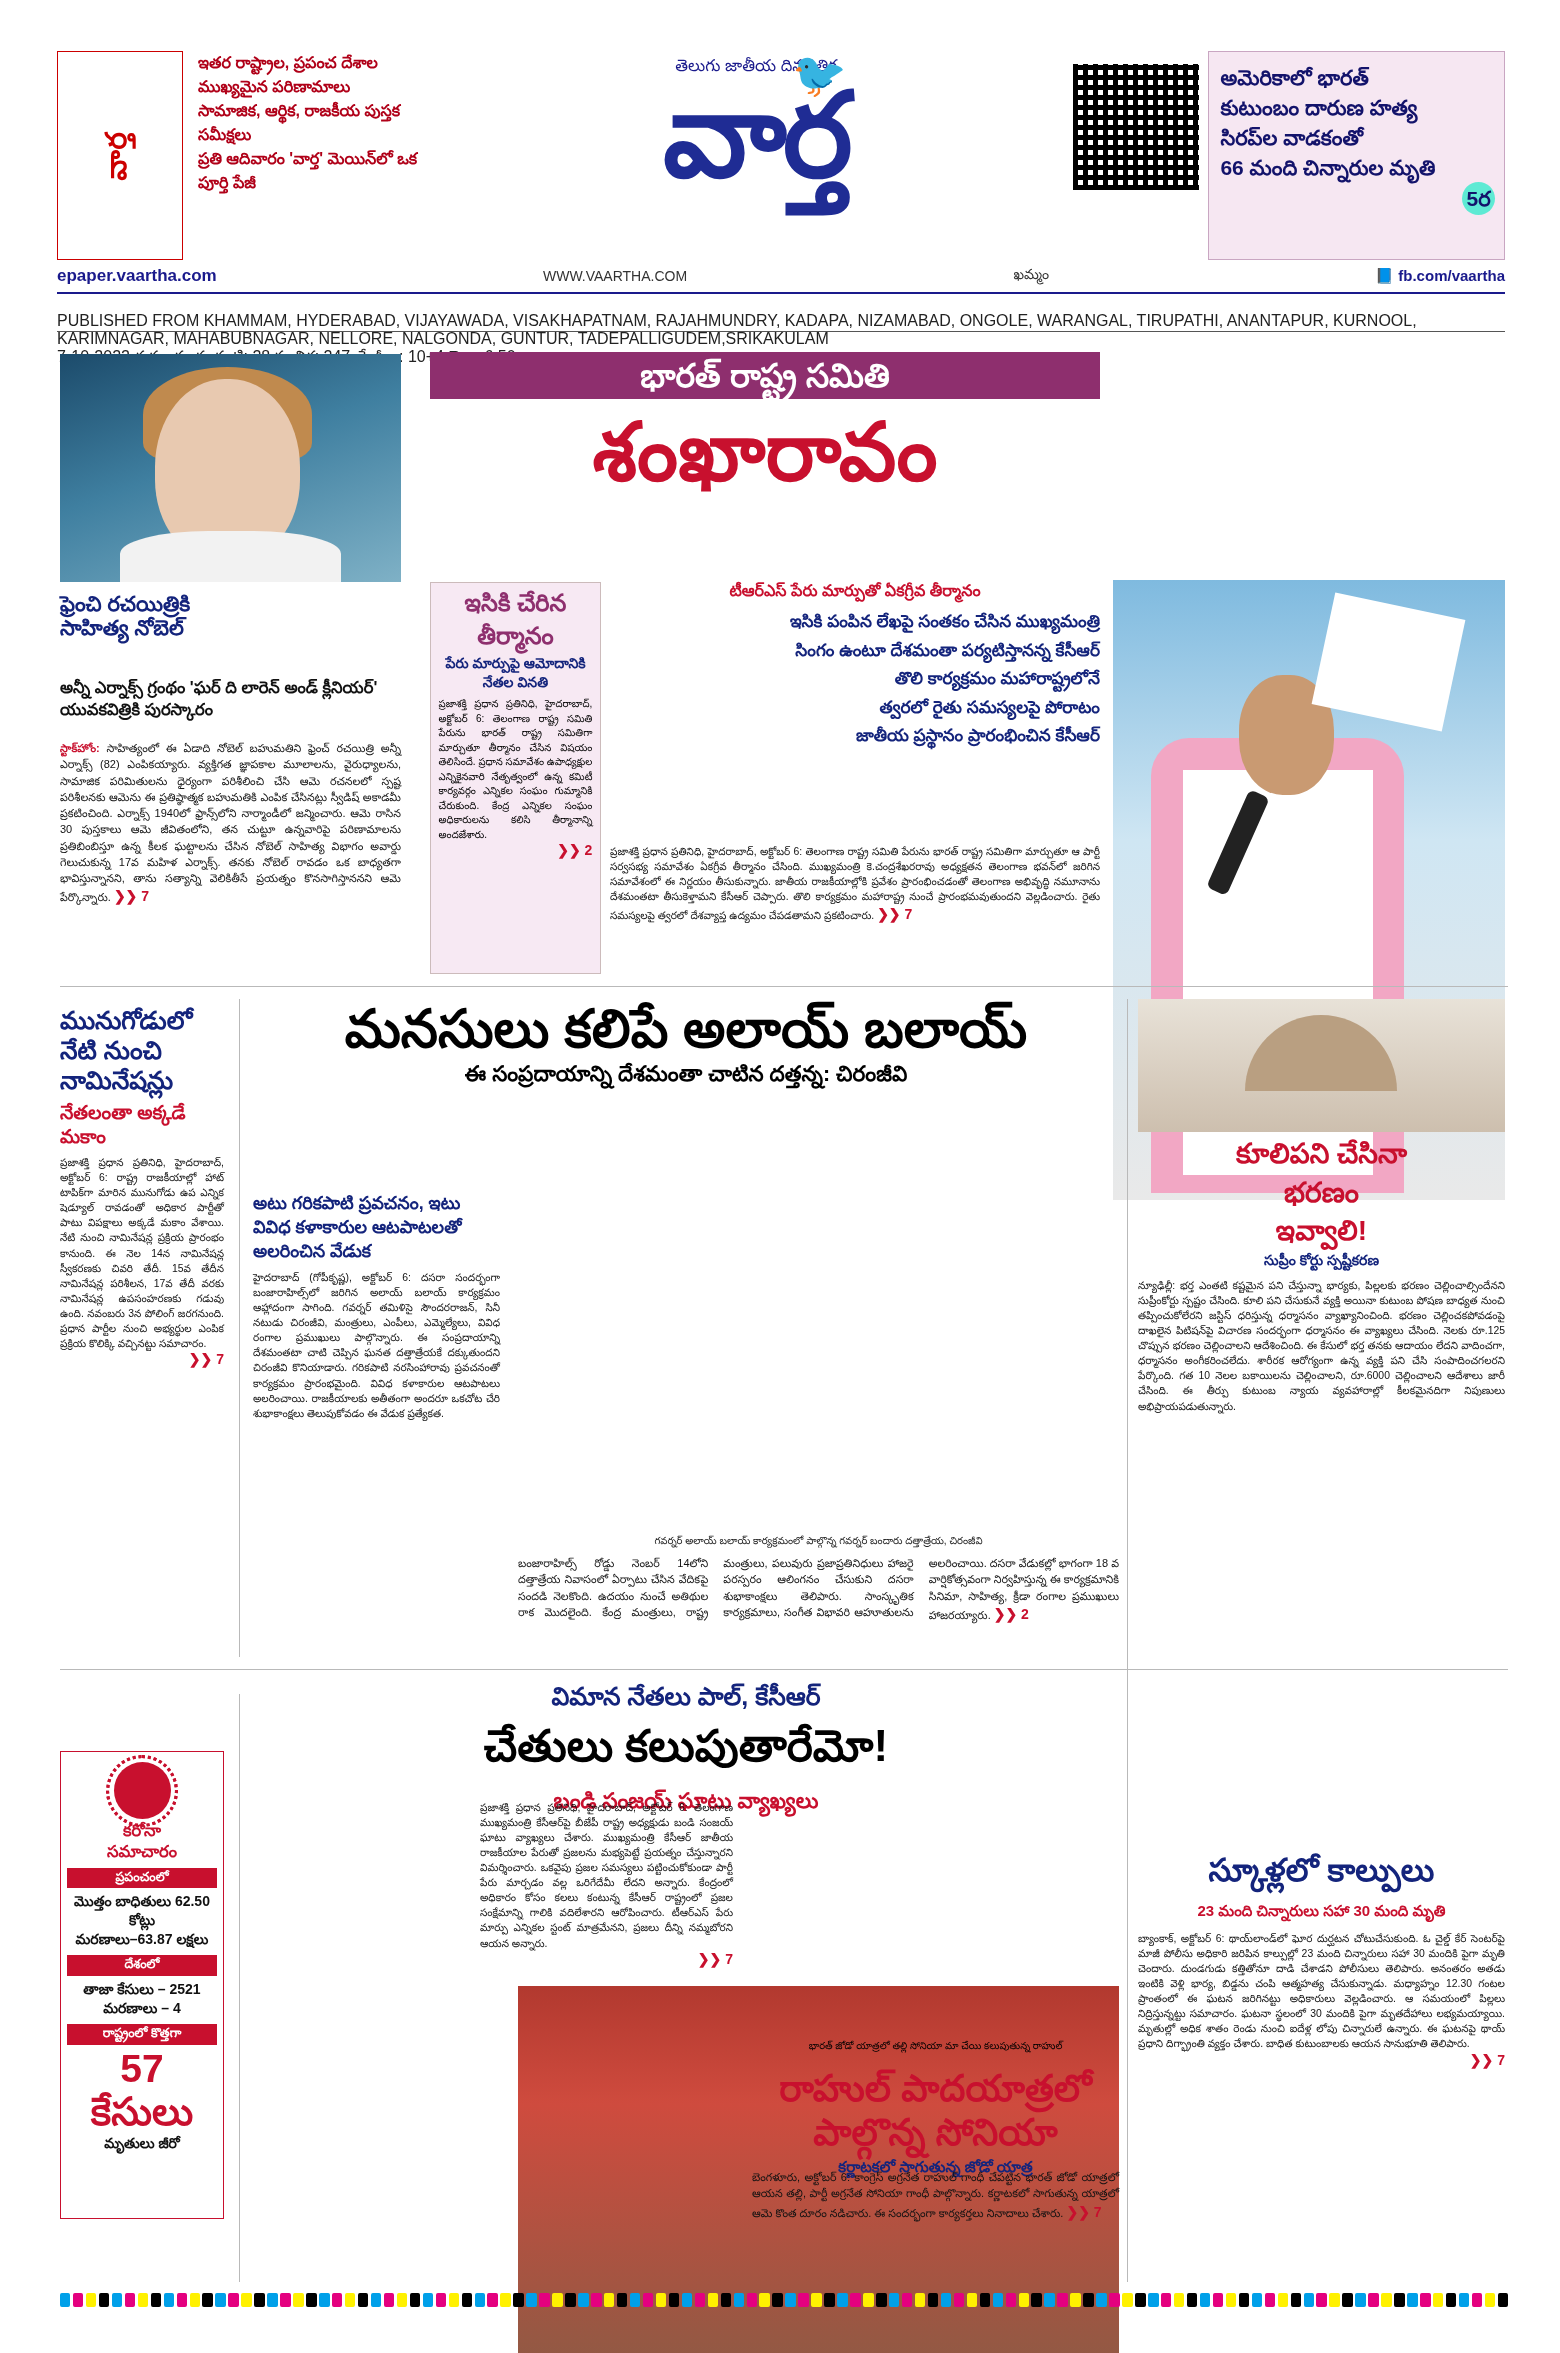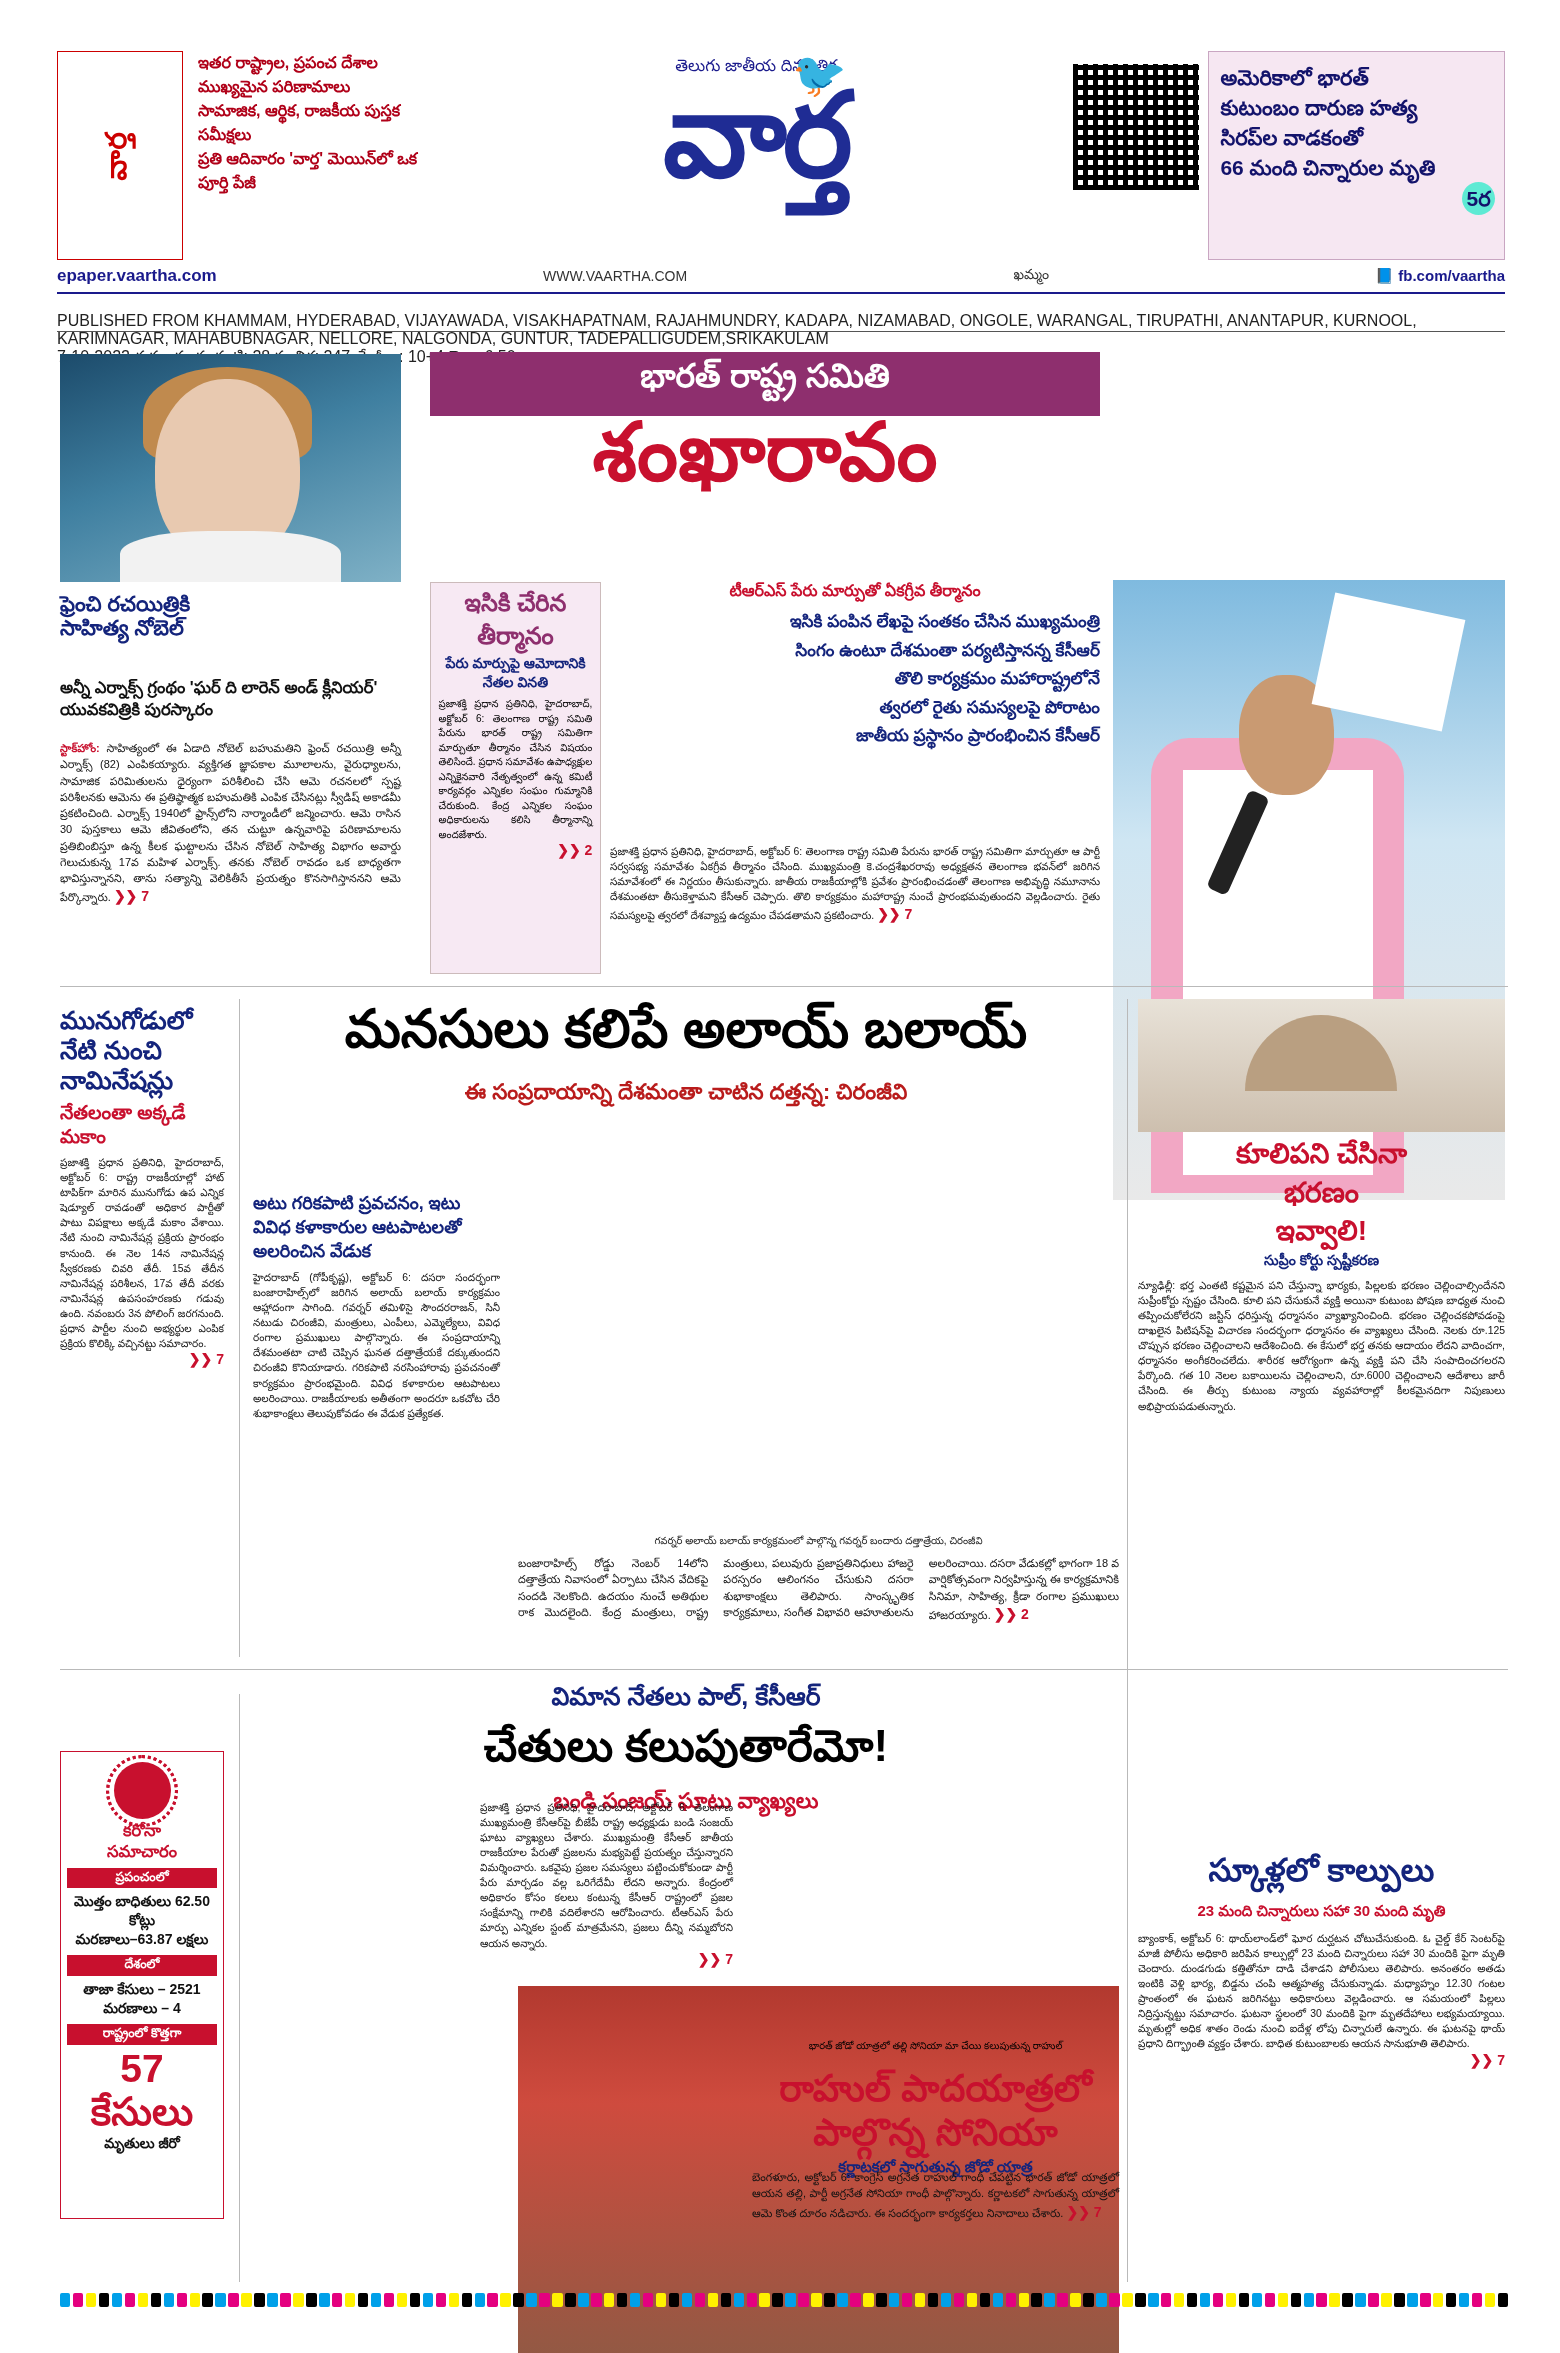--- a/index.html
+++ b/index.html
@@ -69,21 +69,21 @@
     border-radius:50% 50% 20% 20%; background:#c08a4e; }
   .nobel-shirt { position:absolute; left:60px; top:177px; width:221px; height:57px;
     background:#f2f2f2; border-radius:40% 40% 0 0; }
   .nobel-head { left:60px; top:592px; width:341px; }
   .nobel-head h1 { margin:0; font-size:21px; line-height:1.16; color:#14247c; font-weight:bold; }
   .nobel-sub { left:60px; top:676px; width:341px; font-size:16.4px; line-height:1.35;
     color:#111; font-weight:bold; }
   .nobel-body { left:60px; top:740px; width:341px; height:215px; }
 
   
-  .brs-band { left:430px; top:352px; width:670px; height:64px; background:#8e2f6e; }
+  .brs-band { left:430px; top:352px; width:670px; height:47px; background:#8e2f6e; }
   .brs-band span { color:#fff; font-size:33px; font-weight:bold; display:block;
     text-align:center; line-height:48px; }
   .brs-title { left:430px; top:402px; width:670px; height:107px; }
   .brs-title span { display:block; text-align:center; font-size:81px; font-weight:bold;
     color:#c8102e; line-height:1.25; }
   .brs-left { left:430px; top:582px; width:171px; height:392px;
     background:#f7e9f3; border:0.6px solid #cbb; box-sizing:border-box; padding:6.3px 7.6px; }
   .brs-left h3 { margin:0 0 3.8px 0; font-size:24px; line-height:1.2; color:#8e2f6e;
     text-align:center; font-weight:bold; }
   .brs-left .sub { font-size:14px; color:#14247c; text-align:center; line-height:1.35;
@@ -113,22 +113,22 @@
   
   .mid-left { left:60px; top:1005px; width:164px; height:639px; }
   .mid-left h2 { margin:0; font-size:25px; line-height:1.2; color:#14247c; font-weight:bold; }
   .mid-left .sub2 { font-size:19px; color:#c8102e; font-weight:bold; line-height:1.25;
     margin:6.3px 0 6.3px; }
   .mid-left p { margin:0; font-size:10.4px; line-height:1.45; text-align:justify; }
 
   .mid-center { left:253px; top:999px; width:866px; }
   .mid-center h1 { margin:0; font-size:53px; line-height:1.12; color:#000; font-weight:bold;
     text-align:center; }
-  .mid-center .deck { font-size:21.5px; color:#b91c1c; font-weight:bold; text-align:center;
-    margin-top:22px; }
+  .mid-center .deck { font-size:21.5px; color:#000000; font-weight:bold; text-align:center;
+    margin-top:4px; }
   .mc-col1 { position:absolute; left:253px; top:1192px; width:247px; }
   .mc-col1 .kick { font-size:17.7px; line-height:1.35; color:#14247c; font-weight:bold; }
   .mc-col1 p { margin:6.3px 0 0; font-size:10.4px; line-height:1.45; text-align:justify; }
   .mc-photo { left:518px; top:1138px; width:601px; height:392px;
     background:linear-gradient(180deg,#b2392f,#cf4b3e 30%,#8d5a44); }
   .mc-caption { left:518px; top:1535px; width:601px; font-size:10px; text-align:center; color:#222; }
   .mc-lowtext { left:518px; top:1555px; width:601px; height:152px; }
 
   .mid-right { left:1138px; top:999px; width:367px; }
   .sc-photo { width:367px; height:133px; background:linear-gradient(180deg,#e8e2d8,#cdbfae); }

